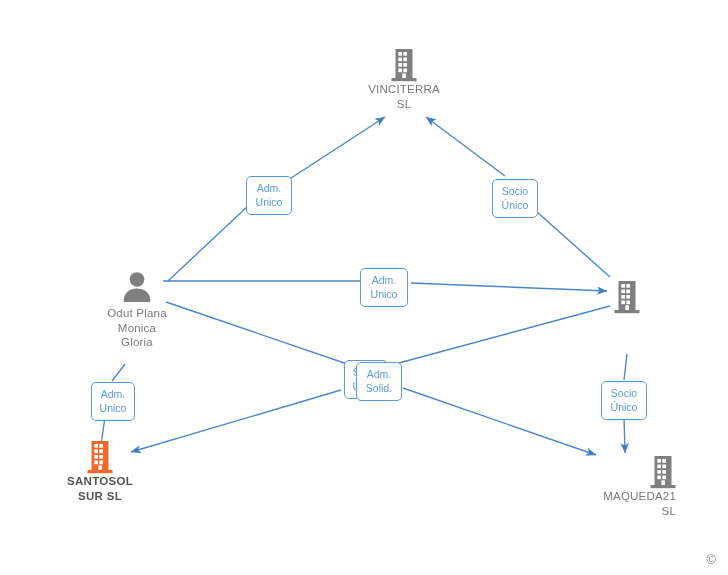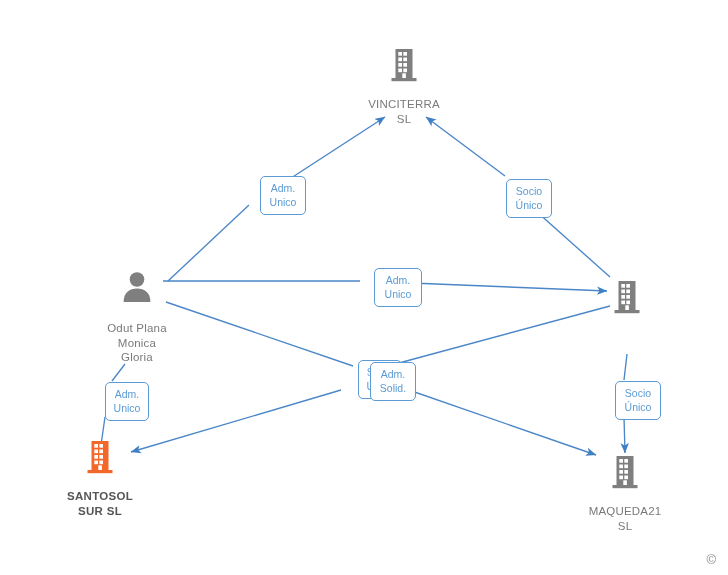--- a/index.html
+++ b/index.html
@@ -33,21 +33,21 @@
     text-align: center;
     z-index: 5;
   }
   .node-icon {
     display: block;
     margin: 0 auto;
     line-height: 0;
   }
   .node-label {
     display: block;
-    margin-top: 15px;
+    margin-top: 0;
     font-size: 11.5px;
     color: #7a7a7a;
     line-height: 14.5px;
     letter-spacing: .2px;
     white-space: pre-line;
   }
   .node-label.highlight {
     color: #555555;
     font-weight: bold;
     font-size: 11.5px;
@@ -65,21 +65,20 @@
     background: #ffffff;
     border: 1.4px solid #5b9bd5;
     border-radius: 5px;
     color: #5b9bd5;
     font-size: 10.5px;
     line-height: 14px;
     text-align: center;
     padding: 4px 6px 5px 6px;
     white-space: pre-line;
     z-index: 10;
-    margin-left: 14px;
   }
   .chip.behind { z-index: 8; }
   .chip.front  { z-index: 12; }
 
   
   #watermark {
     position: absolute;
     right: 12px;
     bottom: 8px;
     display: flex;
@@ -210,21 +209,21 @@
           <rect x="7.3" y="20.5" width="3.7" height="3.7"></rect>
             <rect x="12.3" y="20.5" width="3.7" height="3.7"></rect>
           <rect x="11.3" y="25.3" width="3.6" height="4.7"></rect>
         </g>
       </svg>
     </span>
     <span class="node-label highlight">SANTOSOL
 SUR  SL</span>
   </div>
 
-  <div class="node" style="left:625px; top:455px;">
+  <div class="node" style="left:606px; top:455px;text-align:right;">
     <span class="node-icon">
       <svg width="26" height="34" viewBox="0 0 26 34" xmlns="http://www.w3.org/2000/svg">
         <rect x="4.5" y="1" width="17" height="29" fill="#7f7f7f"></rect>
         <rect x="0.5" y="30" width="25" height="3.2" fill="#7f7f7f"></rect>
         <g fill="#ffffff">
           <rect x="7.3" y="4" width="3.7" height="3.7"></rect>
             <rect x="12.3" y="4" width="3.7" height="3.7"></rect>
           <rect x="7.3" y="9.5" width="3.7" height="3.7"></rect>
             <rect x="12.3" y="9.5" width="3.7" height="3.7"></rect>
           <rect x="7.3" y="15" width="3.7" height="3.7"></rect>

